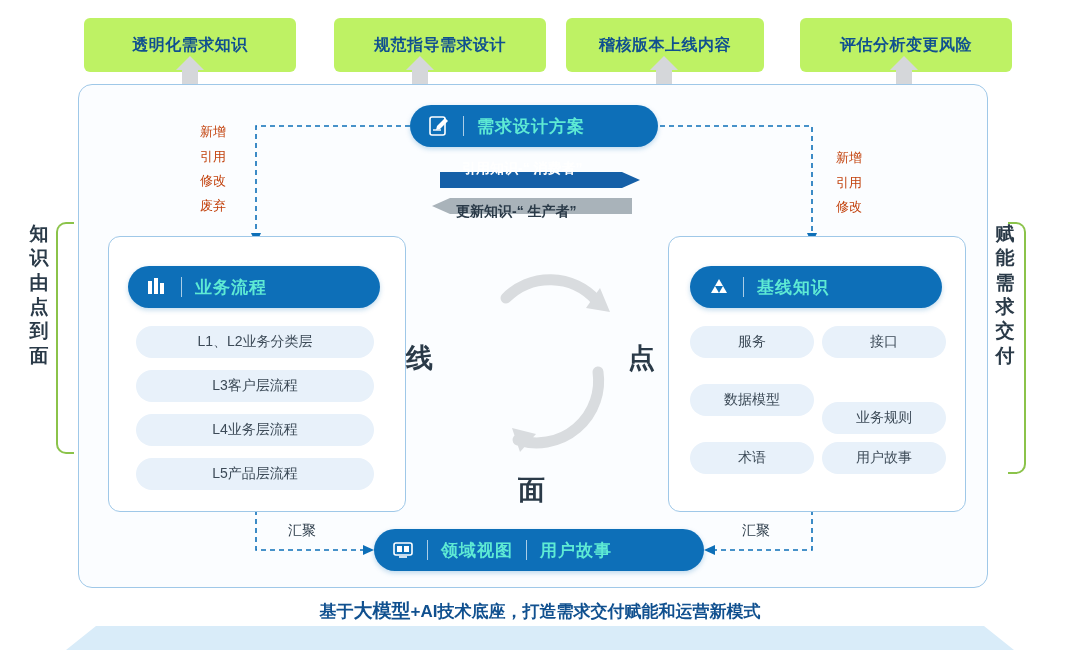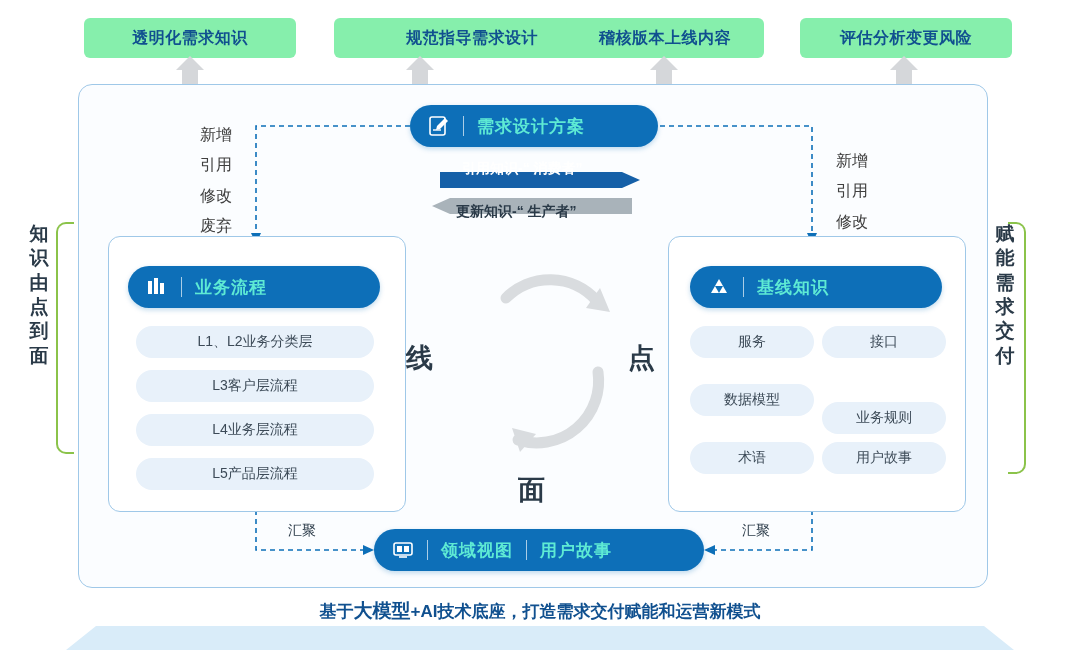--- a/index.html
+++ b/index.html
@@ -14,29 +14,29 @@
     position: relative;
     width: 1080px;
     height: 664px;
     background: #ffffff;
     overflow: hidden;
   }
   .abs { position: absolute; }
 
   
   .top-box {
-    background: #86efac;
+    background: #bef264;
     border-radius: 6px;
     color: #10508f;
     font-weight: bold;
     font-size: 16px;
     display: flex;
     align-items: center;
     justify-content: center;
-    height: 40px;
+    height: 54px;
     letter-spacing: 0.5px;
   }
   .up-arrow-shape {
     position: absolute;
     width: 16px;
     height: 22px;
     background: #d5d7da;
   }
   .up-arrow-head {
     position: absolute;
@@ -117,22 +117,22 @@
   }
   .side-bracket-right {
     border-right: 2px solid #8bc34a;
     border-top: 2px solid #8bc34a;
     border-bottom: 2px solid #8bc34a;
     border-radius: 0 10px 10px 0;
   }
 
   
   .anno {
-    font-size: 16px;
-    color: #404040;
+    font-size: 13px;
+    color: #c2410c;
     line-height: 1.9;
   }
   .flow-label {
     font-size: 14px;
     color: #2a3a48;
   }
 
   
   .big-char {
     font-family: "Liberation Serif", serif;
@@ -161,21 +161,21 @@
   }
 </style>
 </head>
 <body>
 
 <div id="canvas">
 
   <div class="abs top-box" style="left:84px; top:18px; width:212px;">
     <span>透明化需求知识</span>
   </div>
-  <div class="abs top-box" style="left:334px; top:18px; width:212px;padding-left:32px;">
+  <div class="abs top-box" style="left:334px; top:18px; width:212px;">
     <span>规范指导需求设计</span>
   </div>
   <div class="abs top-box" style="left:566px; top:18px; width:198px;">
     <span>稽核版本上线内容</span>
   </div>
   <div class="abs top-box" style="left:800px; top:18px; width:212px;">
     <span>评估分析变更风险</span>
   </div>
 
   <div class="abs" style="left:176px; top:56px; width:28px; height:30px;">

